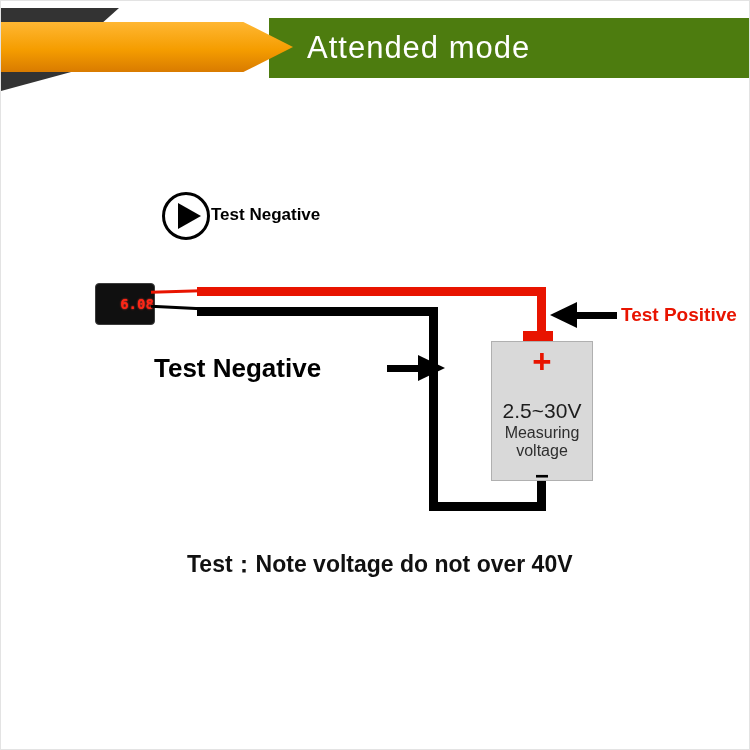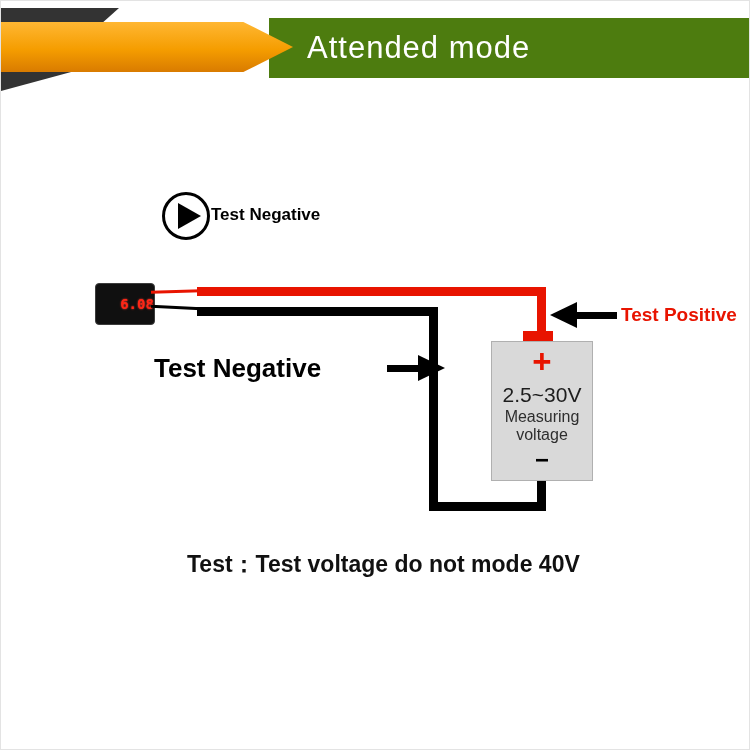--- a/index.html
+++ b/index.html
@@ -45,21 +45,21 @@
   .red-terminal{left:522px;top:330px;width:30px;height:12px;background:#e81400;}
   .wire-black-h1{left:196px;top:306px;width:241px;height:9px;background:#000;}
   .wire-black-v1{left:428px;top:306px;width:9px;height:204px;background:#000;}
   .wire-black-h2{left:428px;top:501px;width:117px;height:9px;background:#000;}
   .wire-black-v2{left:536px;top:477px;width:9px;height:33px;background:#000;}
 
   
   .battery{left:490px;top:340px;width:102px;height:140px;background:#d9d9d9;border:1px solid #b0b0b0;
     box-sizing:border-box;text-align:center;z-index:1;}
   .battery-plus{color:#e81400;font-size:33px;font-weight:bold;line-height:1;margin-top:3px;}
-  .battery-range{font-size:21px;color:#1d1d1d;margin-top:6px;line-height:1;}
+  .battery-range{font-size:21px;color:#1d1d1d;margin-top:22px;line-height:1;}
   .battery-line{font-size:16px;color:#2e2e2e;line-height:1.15;}
   .battery-line.first{margin-top:3px;}
   .battery-minus{font-size:24px;font-weight:bold;color:#000;margin-top:3px;line-height:1;}
 
   
   .neg-arrow-shaft{left:386px;top:364px;width:31px;height:7px;background:#000;}
   .neg-arrow-head{left:417px;top:354px;width:0;height:0;
     border-left:27px solid #000;border-top:13px solid transparent;border-bottom:13px solid transparent;}
   .pos-arrow-head{left:549px;top:301px;width:0;height:0;
     border-right:27px solid #000;border-top:13px solid transparent;border-bottom:13px solid transparent;}
@@ -112,16 +112,16 @@
 
   <div class="abs neg-arrow-shaft"></div>
   <div class="abs neg-arrow-head"></div>
   <div class="abs test-negative">Test Negative</div>
 
   <div class="abs pos-arrow-head"></div>
   <div class="abs pos-arrow-shaft"></div>
   <div class="abs test-positive">Test Positive</div>
 
   <div class="abs note">
-    <span>Test：</span><span>Test voltage do not mode 40V</span>
+    <span>Test：</span><span>Note voltage do not over 40V</span>
   </div>
 
 </div>
 
 </body></html>

